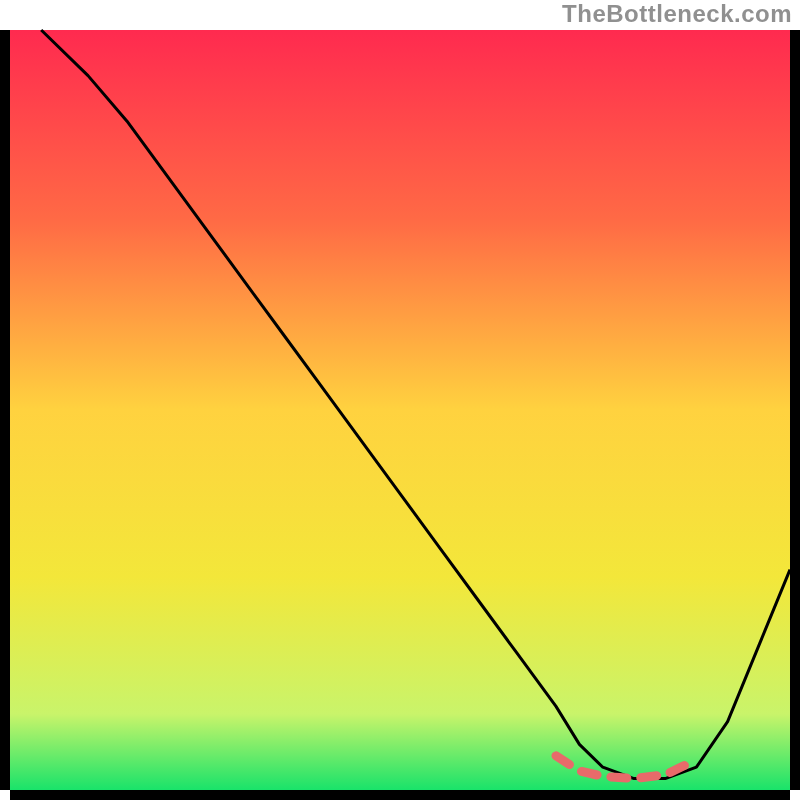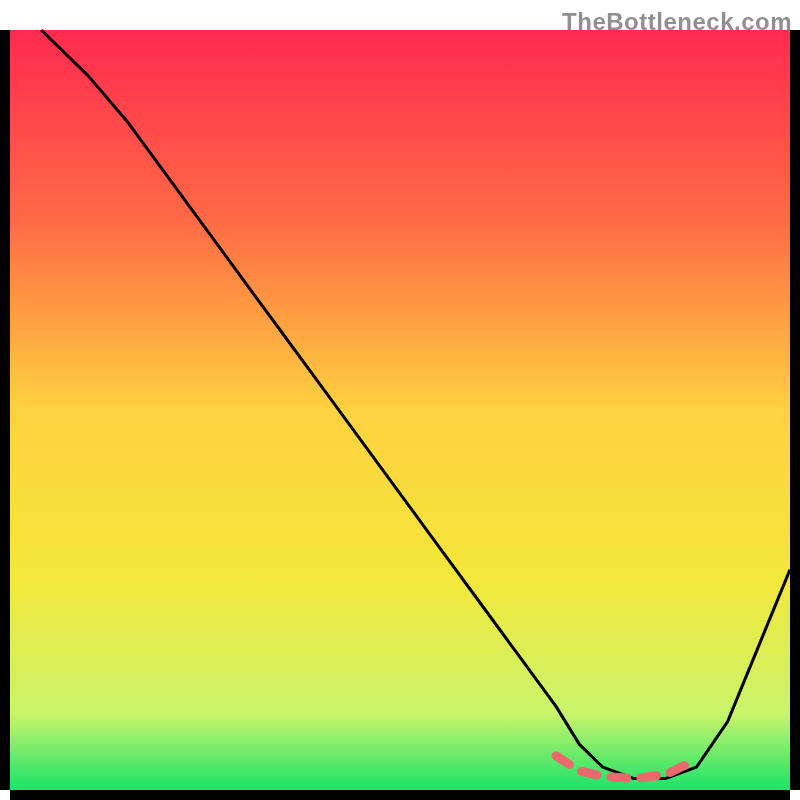--- a/index.html
+++ b/index.html
@@ -10,21 +10,21 @@
     background: #fff;
     font-family: Arial, Helvetica, sans-serif;
   }
   .wrap {
     position: relative;
     width: 800px;
     height: 800px;
   }
   .watermark {
     position: absolute;
-    top: 8px;
+    top: 0;
     right: 8px;
     font-size: 24px;
     font-weight: bold;
     color: #909090;
     letter-spacing: 0.5px;
   }
   svg { display: block; }
 </style>
 </head>
 <body>

